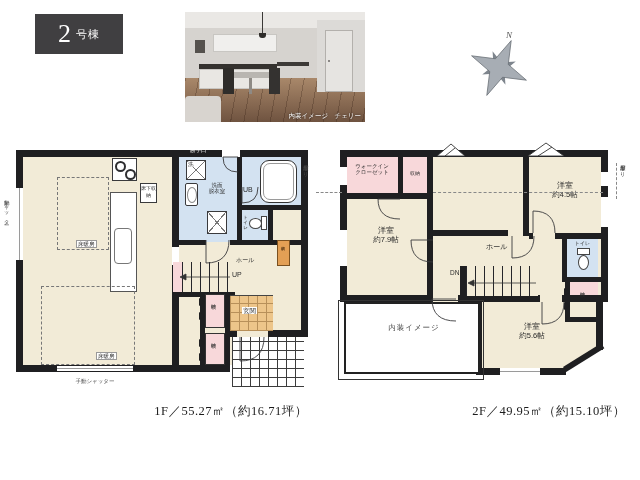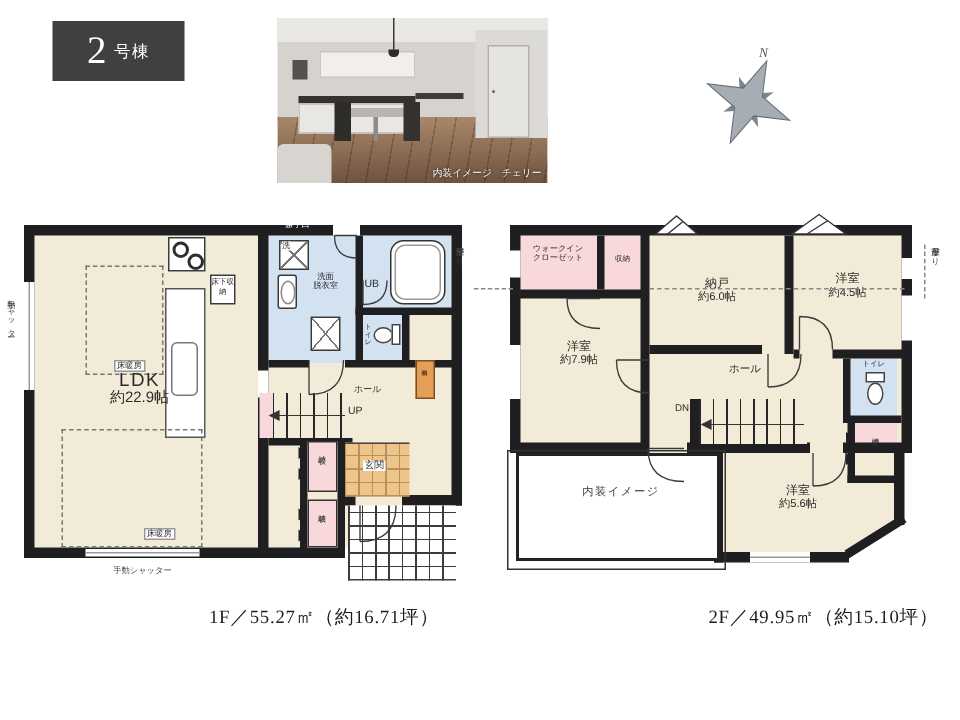--- a/index.html
+++ b/index.html
@@ -111,24 +111,20 @@
   <div class="ab" style="left:115px;top:161px;width:7px;height:7px;border:2px solid #2e2e30;border-radius:50%;"></div>
   <div class="ab" style="left:125px;top:169px;width:7px;height:7px;border:2px solid #2e2e30;border-radius:50%;"></div>
   <div class="whitebox" style="left:140px;top:183px;width:17px;height:20px;"></div>
   <div class="lb" style="left:141px;top:185px;width:15px;font-size:5px;white-space:normal;text-align:center;line-height:1.3;">床下収納</div>
 
   <div class="dash" style="left:57px;top:177px;width:50px;height:71px;"></div>
   <div class="lb" style="left:76px;top:240px;font-size:5.5px;background:#fff;padding:0 1px;border:1px solid #999;">床暖房</div>
   <div class="dash" style="left:41px;top:286px;width:92px;height:77px;"></div>
   <div class="lb" style="left:96px;top:352px;font-size:5.5px;background:#fff;padding:0 1px;border:1px solid #999;">床暖房</div>
 
-  <div class="lb lc" style="left:50px;top:246px;width:86px;">
-    <div style="font-size:12.5px;letter-spacing:1px;">LDK</div>
-    <div style="font-size:10px;">約22.9帖</div>
-  </div>
 
   <div class="xbox" style="left:186px;top:160px;width:20px;height:20px;"></div>
   <div class="lb" style="left:188px;top:161px;font-size:5.5px;background:#fff;">洗</div>
   <div class="whitebox" style="left:185px;top:183px;width:13px;height:23px;border-radius:2px;"></div>
   <div class="ab" style="left:187px;top:187px;width:8px;height:14px;border:1px solid #888;border-radius:50%;"></div>
   <div class="xbox" style="left:207px;top:211px;width:20px;height:23px;"></div>
   <div class="lb lc" style="left:198px;top:182px;width:38px;">
     <div style="font-size:5.5px;">洗面</div>
     <div style="font-size:5.5px;">脱衣室</div>
   </div>
@@ -208,24 +204,20 @@
 
   <div class="ab" style="left:338px;top:300px;width:146px;height:80px;border:1px solid #333;box-sizing:border-box;"></div>
   <div class="ab" style="left:344px;top:302px;width:136px;height:72px;background:#fff;border:2px solid #222;box-sizing:border-box;"></div>
   <div class="lb lc" style="left:384px;top:324px;width:60px;font-size:7.5px;letter-spacing:1px;color:#3c3c3c;">内装イメージ</div>
 
   <div class="lb lc" style="left:346px;top:163px;width:52px;">
     <div style="font-size:5.5px;">ウォークイン</div>
     <div style="font-size:5.5px;">クローゼット</div>
   </div>
   <div class="lb lc" style="left:403px;top:171px;width:24px;font-size:5px;">収納</div>
-  <div class="lb lc" style="left:433px;top:185px;width:90px;">
-    <div style="font-size:8px;">納戸</div>
-    <div style="font-size:7.5px;">約6.0帖</div>
-  </div>
   <div class="lb lc" style="left:529px;top:182px;width:72px;">
     <div style="font-size:8px;">洋室</div>
     <div style="font-size:7.5px;">約4.5帖</div>
   </div>
   <div class="lb lc" style="left:346px;top:227px;width:80px;">
     <div style="font-size:8px;">洋室</div>
     <div style="font-size:7.5px;">約7.9帖</div>
   </div>
   <div class="lb lc" style="left:492px;top:323px;width:80px;">
     <div style="font-size:8px;">洋室</div>
@@ -273,16 +265,16 @@
       <line x1="538" y1="156" x2="552" y2="147"></line>
     </g>
     <g stroke="#333" stroke-width="0.8" fill="#333">
       <line x1="186" y1="277" x2="230" y2="277"></line>
       <polygon points="186,274 186,280 180,277"></polygon>
       <line x1="474" y1="283" x2="536" y2="283"></line>
       <polygon points="474,280 474,286 468,283"></polygon>
     </g>
   </svg>
 
-  <div class="cap" style="left:116px;top:403px;">1F／55.27㎡（約16.71坪）</div>
+  <div class="cap" style="left:131px;top:403px;">1F／55.27㎡（約16.71坪）</div>
   <div class="cap" style="left:449px;top:403px;">2F／49.95㎡（約15.10坪）</div>
 
 </div>
 
 </body></html>

